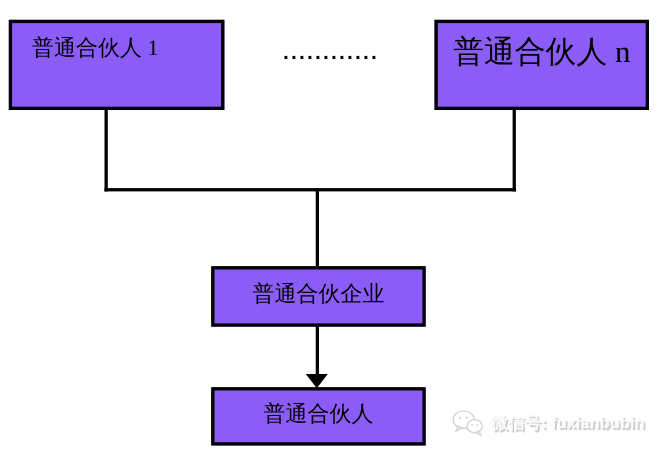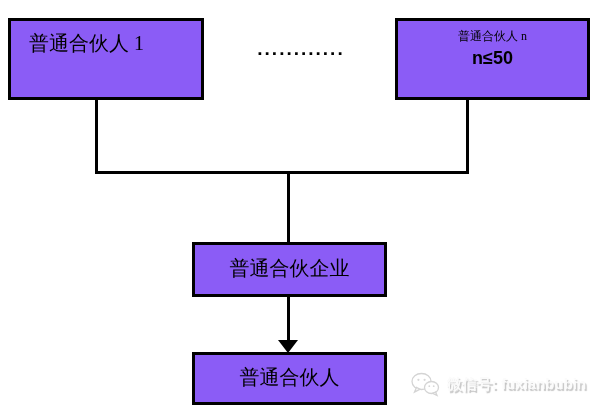--- a/index.html
+++ b/index.html
@@ -17,21 +17,21 @@
     position: absolute;
     border: 3px solid #000000;
     background: #8b5cf6;
   }
   .node-gp1 { left: 8px; top: 18px; width: 196px; height: 82px; }
   .node-gp1 .lbl {
     margin-top: 9px; margin-left: 18px;
     font-size: 20px; text-align: left; white-space: nowrap;
   }
   .node-gpn { left: 395px; top: 18px; width: 195px; height: 82px; text-align: center; }
-  .node-gpn .lbl1 { margin-top: 7px; font-size: 12px; white-space: nowrap; }
+  .node-gpn .lbl1 { margin-top: 7px; font-size: 28px; white-space: nowrap; }
   .node-gpn .lbl2 { margin-top: 3px; font-size: 18px; font-family: "Liberation Sans", "DejaVu Sans", sans-serif; font-weight: bold; }
   .ellipsis {
     position: absolute; left: 240px; top: 38px; width: 122px;
     text-align: center;
     font-family: "Liberation Sans", "DejaVu Sans", sans-serif;
     font-weight: bold; font-size: 19px; letter-spacing: 2px;
     white-space: nowrap;
   }
   .line { position: absolute; background: #000000; }
   .v-left   { left: 95px;  top: 99px;  width: 3px;   height: 75px; }
@@ -68,21 +68,20 @@
 <div class="canvas">
 
   <div class="node node-gp1">
     <div class="lbl">普通合伙人 1</div>
   </div>
 
   <div class="ellipsis">............</div>
 
   <div class="node node-gpn">
     <div class="lbl1">普通合伙人 n</div>
-    <div class="lbl2">n≤50</div>
   </div>
 
   <div class="line v-left"></div>
   <div class="line v-right"></div>
   <div class="line h-join"></div>
   <div class="line v-center"></div>
 
   <div class="node node-partnership">
     <div class="lbl">普通合伙企业</div>
   </div>

